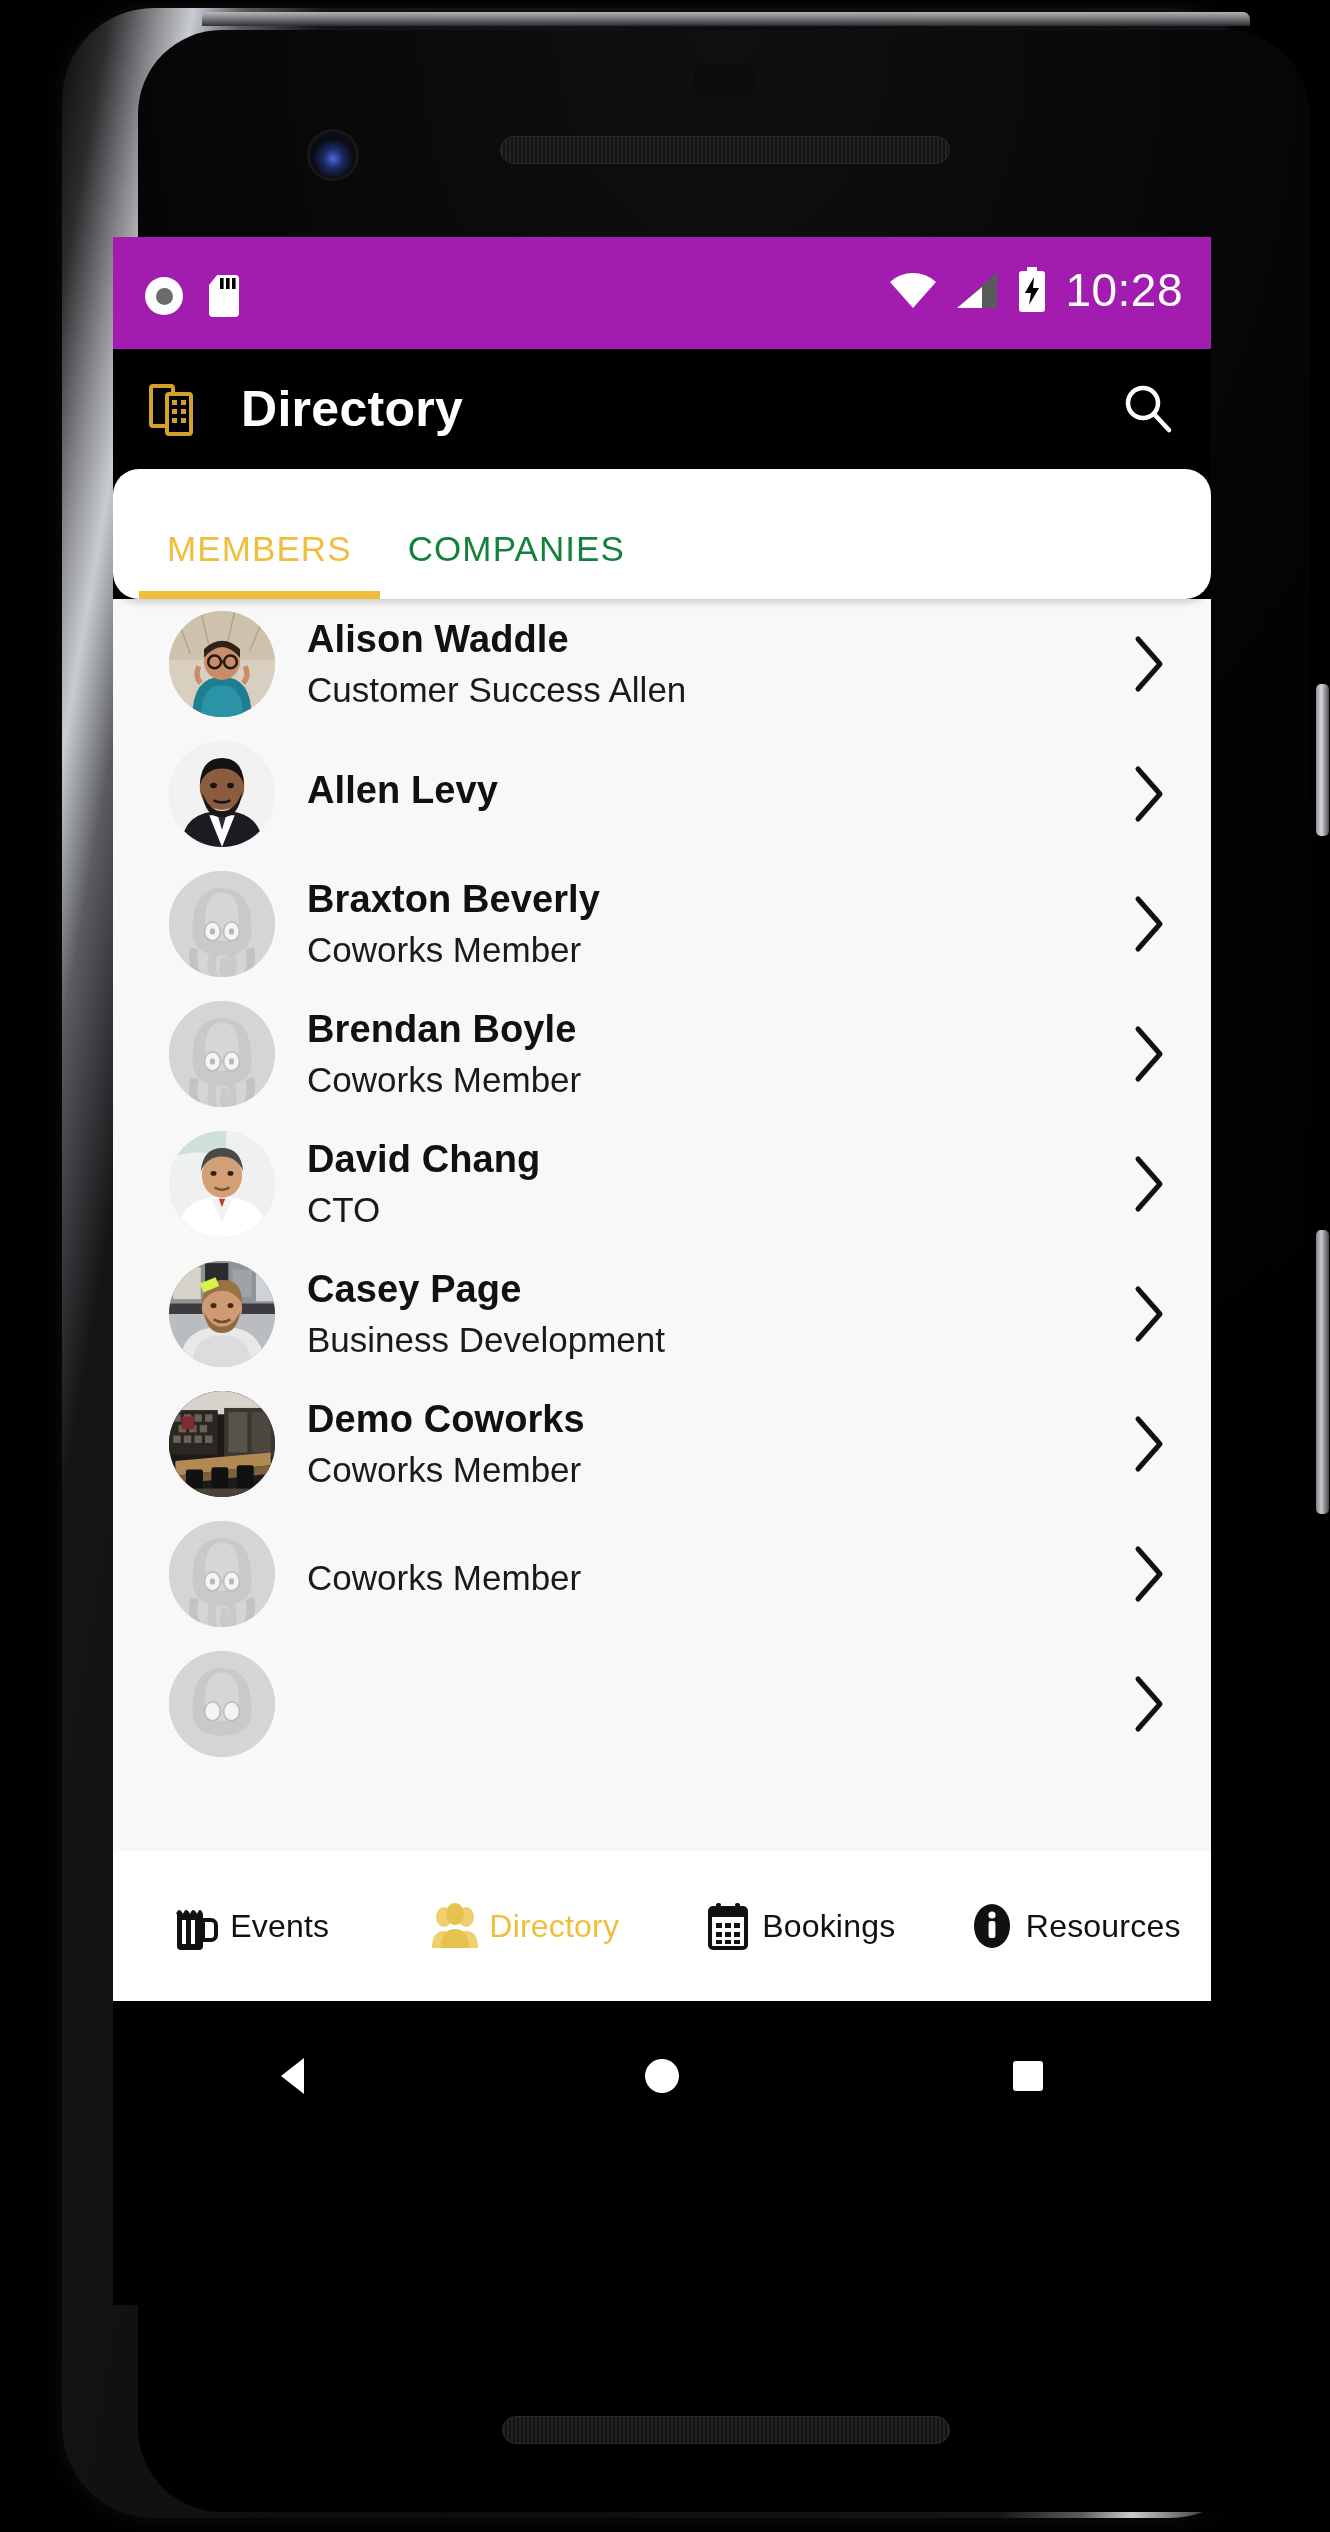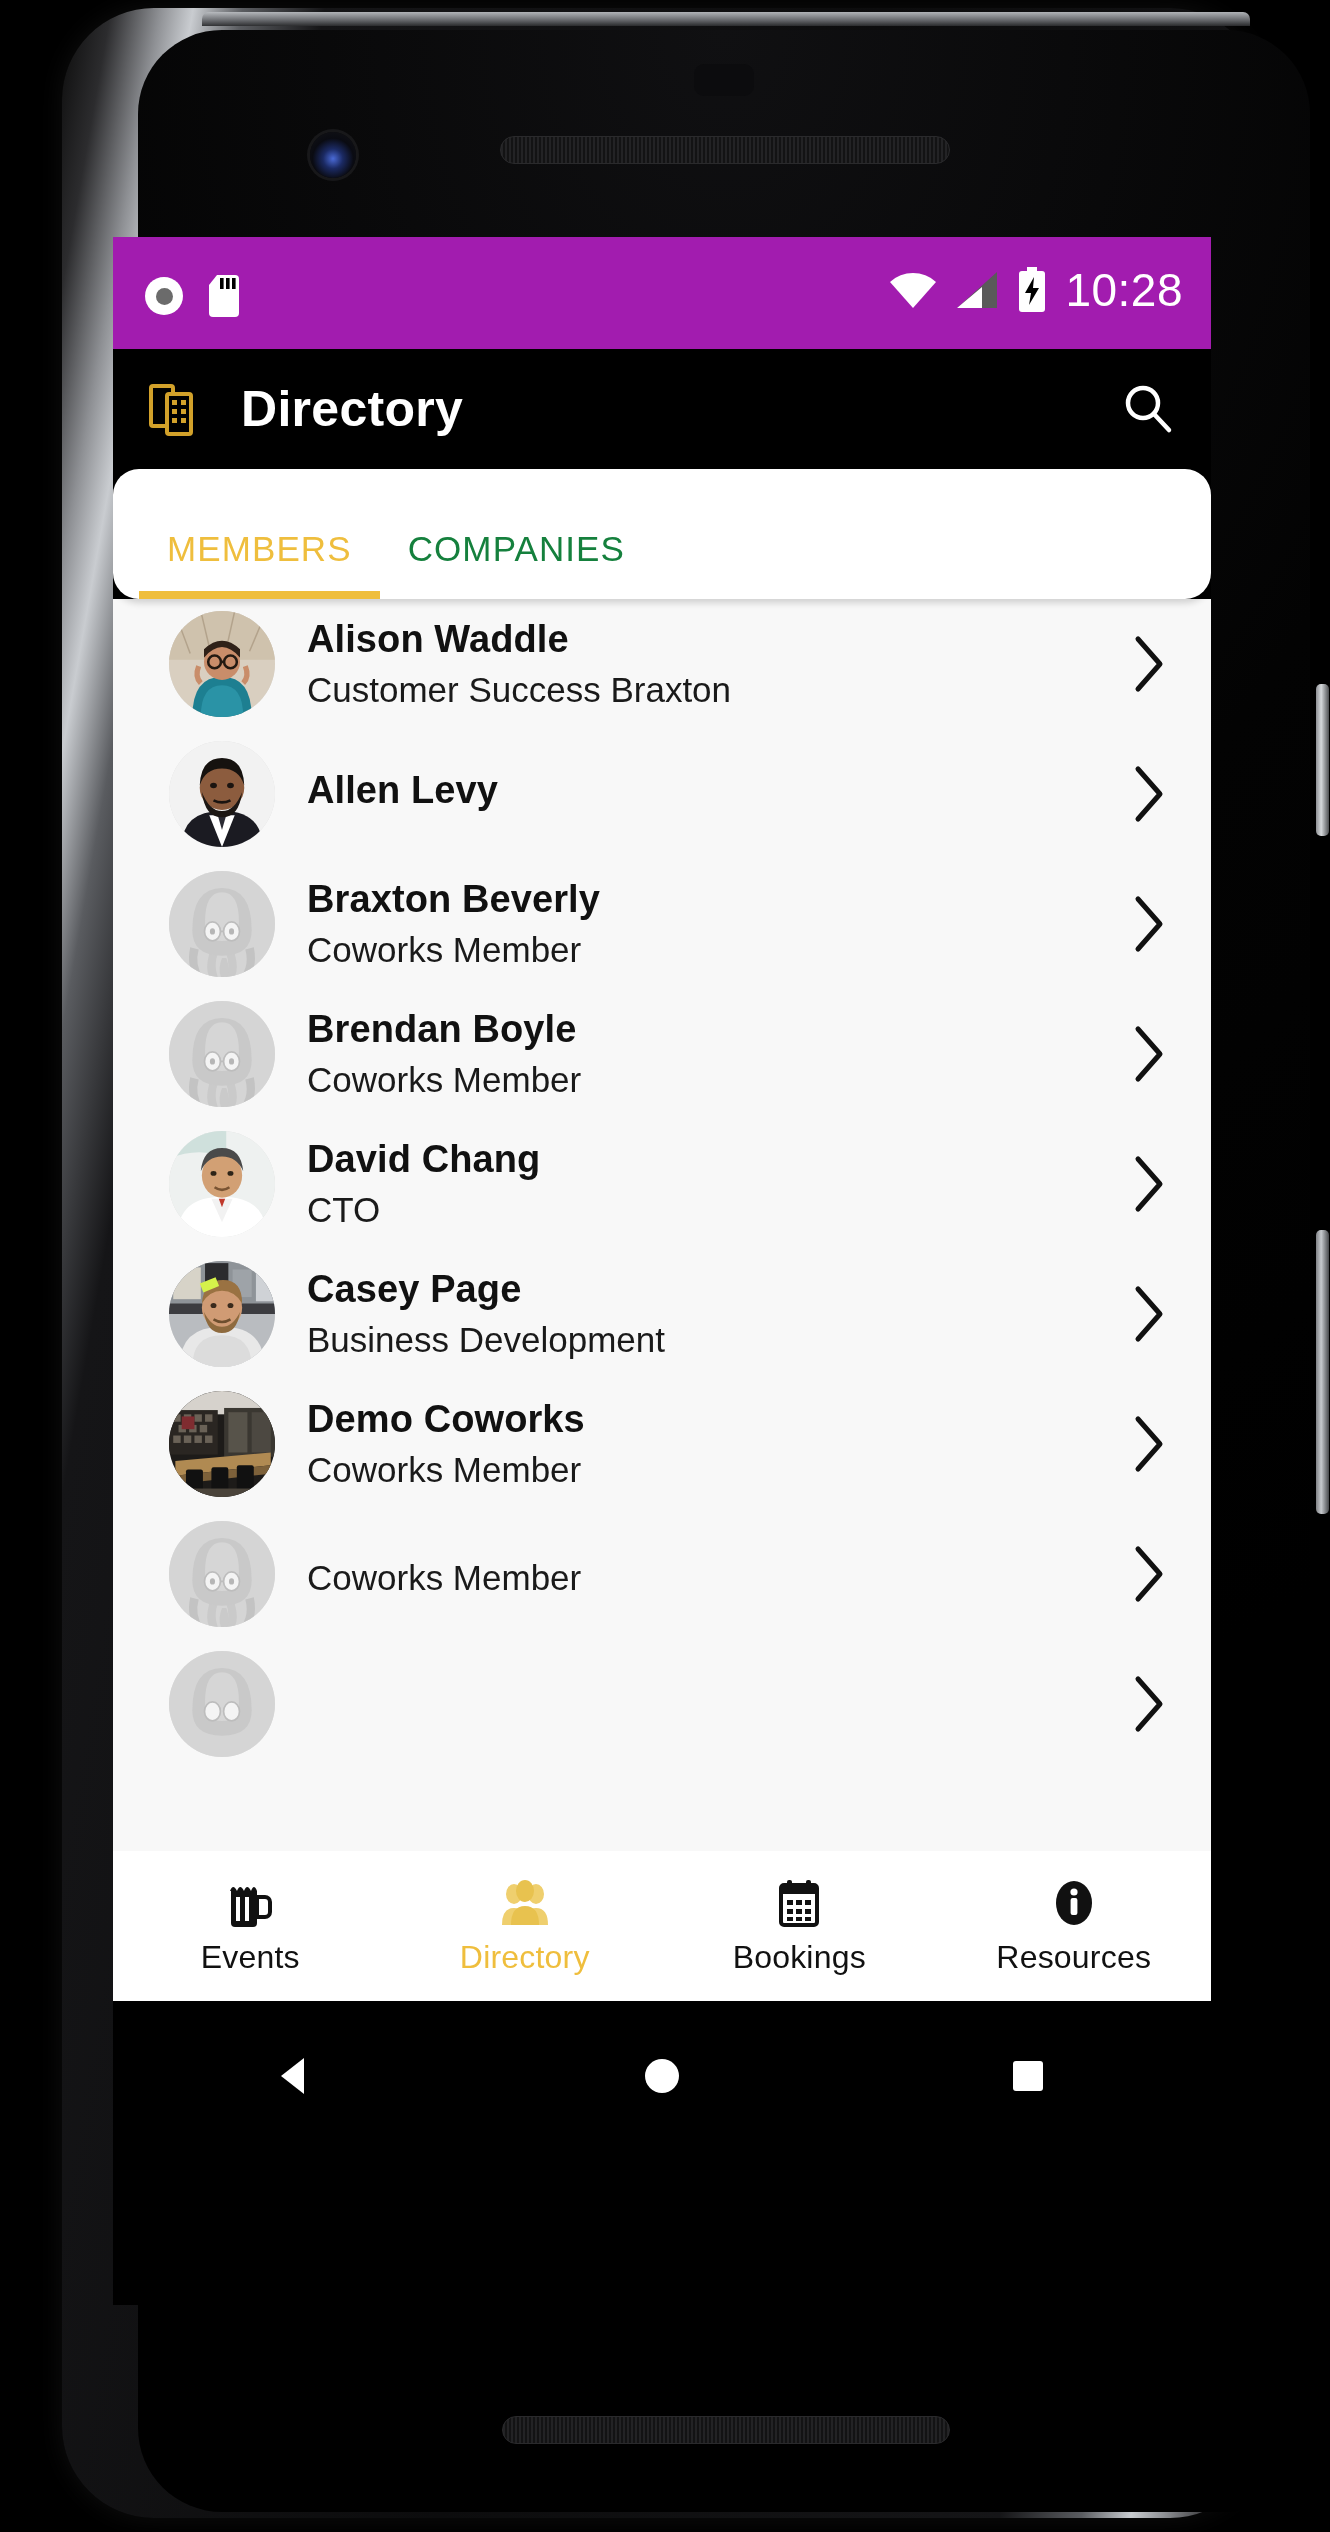--- a/index.html
+++ b/index.html
@@ -128,21 +128,21 @@
   .row-text { flex:1; margin-left:32px; min-width:0; }
   .row-name { font-size:38px; font-weight:700; color:#111; line-height:1.18; letter-spacing:.1px; }
   .row-sub  { font-size:35px; font-weight:400; color:#1a1a1a; line-height:1.2; margin-top:8px; }
   .chev { flex:0 0 46px; margin-right:8px; }
 
   
   .bottomnav {
     background:#fff; height:150px; display:flex; align-items:center; position:relative; z-index:4;
   }
   .navitem {
-    flex:1; display:flex; flex-direction:column; align-items:center; justify-content:center; gap:9px;
+    flex:1; display:flex; align-items:center; justify-content:center; gap:9px;
     background:transparent; border:none; font-family:"Liberation Sans", sans-serif;
   }
   .navitem .nav-ic { height:54px; display:flex; align-items:center; justify-content:center; }
   .navitem .nav-lb { font-size:32px; color:#111; letter-spacing:.2px; }
   .navitem.active .nav-lb { color:#efbe3d; }
 
   
   .androidnav { height:150px; background:#000; display:flex; align-items:center; justify-content:space-around; }
   .and-btn { width:120px; height:70px; display:flex; align-items:center; justify-content:center;
              background:transparent; border:none; }
@@ -244,21 +244,21 @@
               <circle cx="43" cy="48" r="6"></circle>
                 <circle cx="58" cy="48" r="6"></circle>
                 <path d="M49 48 L52 48"></path>
             </g>
             <path d="M28 52 q-4 10 2 16" stroke="#c98d6a" stroke-width="5" fill="none"></path>
             <path d="M72 52 q4 10 -2 16" stroke="#c98d6a" stroke-width="5" fill="none"></path>
           </svg>
         </div>
         <div class="row-text">
           <div class="row-name">Alison Waddle</div>
-          <div class="row-sub">Customer Success Braxton</div>
+          <div class="row-sub">Customer Success Allen</div>
         </div>
         <svg class="chev" width="40" height="62" viewBox="0 0 40 62">
           <path d="M8 6 L30 31 L8 56" fill="none" stroke="#111" stroke-width="5" stroke-linecap="round" stroke-linejoin="round"></path>
         </svg>
       </div>
 
       <div class="row">
         <div class="avatar">
           <svg viewBox="0 0 100 100" class="photo">
             <rect width="100" height="100" fill="#f2f2f2"></rect>

